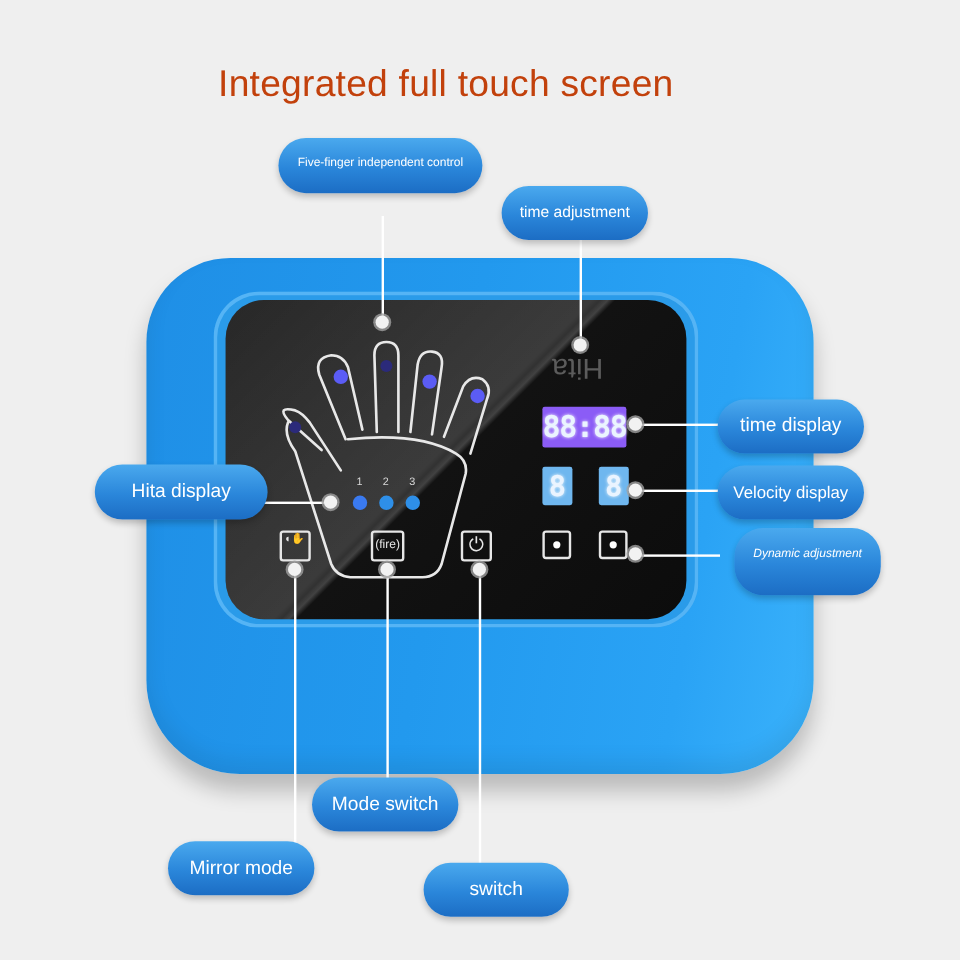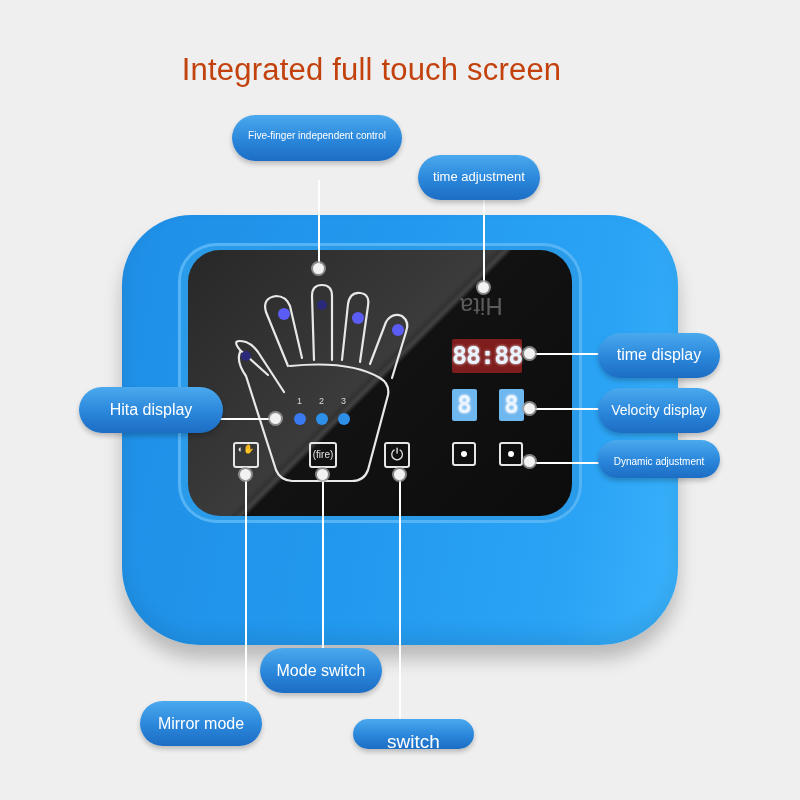--- a/index.html
+++ b/index.html
@@ -34,21 +34,21 @@
     position:absolute; left:0; top:0; width:100%; height:100%;
     background:linear-gradient(135deg, rgba(255,255,255,0.05) 0%, rgba(255,255,255,0.12) 47%, rgba(255,255,255,0) 50%);
   }
   .hand { position:absolute; left:0; top:0; }
   .brand {
     position:absolute; left:460px; top:292px; font-size:24px; color:#5c5c5c;
     transform:rotate(180deg); transform-origin:center; line-height:28px;
   }
   .led-time {
     position:absolute; left:452px; top:339px; width:70px; height:34px;
-    background:#7f1d1d; border-radius:2px;
+    background:#8b5cf6; border-radius:2px;
     font-family:"DejaVu Sans Mono", monospace; font-size:25px; font-weight:bold;
     color:#eaf4ff; text-align:center; line-height:34px; letter-spacing:-1px;
     text-shadow:0 0 3px #fff;
   }
   .led-small {
     position:absolute; top:389px; width:25px; height:32px; background:#6fb7ef; border-radius:2px;
     font-family:"DejaVu Sans Mono", monospace; font-size:24px; font-weight:bold;
     color:#eaf4ff; text-align:center; line-height:32px; text-shadow:0 0 3px #fff;
   }
   .sq-btn {
@@ -163,17 +163,17 @@
 <div class="vline" style="left:322px; top:474px; height:176px;"></div>
 <div class="pin" style="left:317px; top:469px;"></div>
 
 <div class="vline" style="left:399px; top:474px; height:246px;"></div>
 <div class="pin" style="left:394px; top:469px;"></div>
 
 <div class="pill" style="left:232px; top:115px; width:170px; height:46px; font-size:10px; line-height:42px;">Five-finger independent control</div>
 <div class="pill" style="left:418px; top:155px; width:122px; height:45px; font-size:13px; line-height:44px;">time adjustment</div>
 <div class="pill" style="left:598px; top:333px; width:122px; height:45px; font-size:16px; line-height:44px;text-align:center;">time display</div>
 <div class="pill" style="left:598px; top:388px; width:122px; height:45px; font-size:14px; line-height:44px;">Velocity display</div>
-<div class="pill" style="left:598px; top:440px; width:122px; height:38px; font-size:10px; line-height:44px;">Dynamic adjustment</div>
+<div class="pill" style="left:612px; top:440px; width:122px; height:56px; font-size:10px; line-height:44px;font-style:italic;">Dynamic adjustment</div>
 <div class="pill" style="left:79px; top:387px; width:144px; height:46px; font-size:16px; line-height:46px;">Hita display</div>
 <div class="pill" style="left:260px; top:648px; width:122px; height:45px; font-size:16px; line-height:45px;">Mode switch</div>
 <div class="pill" style="left:140px; top:701px; width:122px; height:45px; font-size:16px; line-height:45px;">Mirror mode</div>
-<div class="pill" style="left:353px; top:719px; width:121px; height:30px; font-size:19px; line-height:45px;">switch</div>
+<div class="pill" style="left:353px; top:719px; width:121px; height:45px; font-size:16px; line-height:45px;">switch</div>
 
 </body></html>

